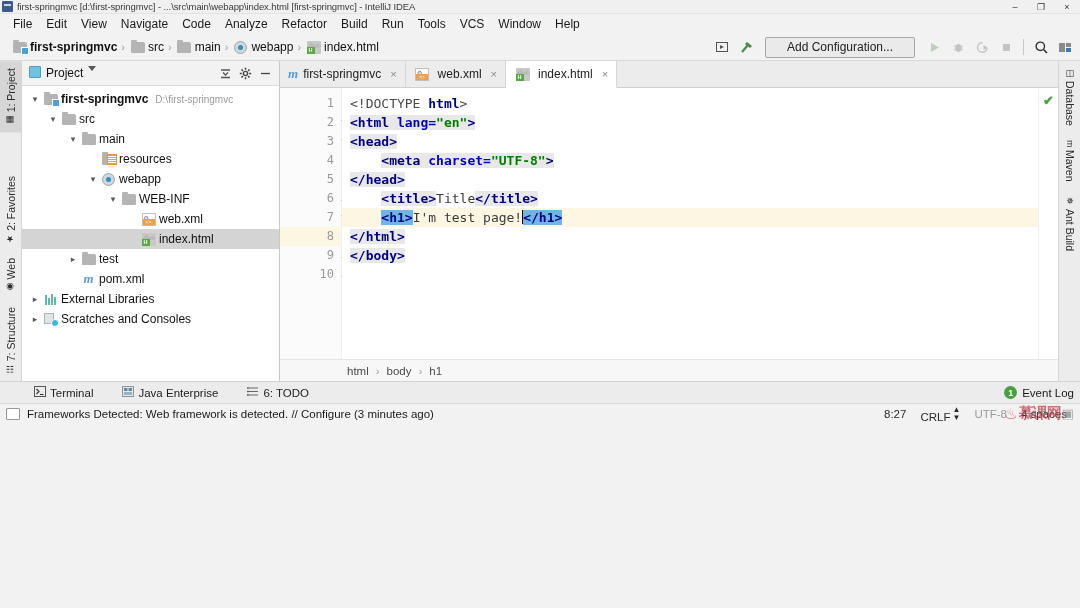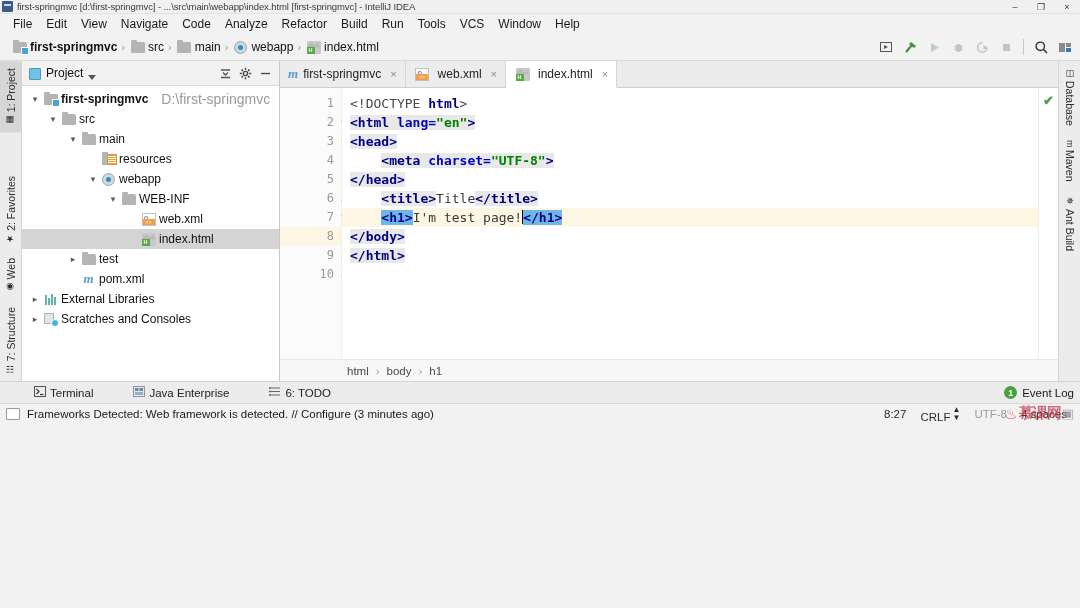--- a/index.html
+++ b/index.html
@@ -71,34 +71,34 @@
   .vtab.active { background: #d6d6d6; }
   .vtab .glyph { font-size: 9px; line-height: 1; }
   .vstrip .pad { flex: 1; }
 
   
   .project-panel { width: 258px; flex: 0 0 258px; display: flex; flex-direction: column; background: #fff; border-right: 1px solid #c8c8c8; }
   .pp-header {
     height: 25px; background: #f2f2f2; display: flex; align-items: center;
     padding: 0 4px; flex: 0 0 25px; border-bottom: 1px solid #dcdcdc;
   }
-  .pp-title { display: flex; align-items: flex-end; gap: 5px; font-size: 12px; color: #111; padding: 1px 3px; }
+  .pp-title { display: flex; align-items: flex-start; gap: 5px; font-size: 12px; color: #111; padding: 1px 3px; }
   .pp-sq { width: 12px; height: 12px; background: #6fc2e0; border: 1px solid #4c9cb8; border-radius: 1px; }
   .caret-dn { width: 0; height: 0; border-left: 4px solid transparent; border-right: 4px solid transparent; border-top: 5px solid #555; }
   .pp-hspacer { flex: 1; }
   .pp-btn { width: 20px; height: 20px; display: flex; align-items: center; justify-content: center; color: #444; }
   .pp-tree { flex: 1; overflow: hidden; padding-top: 3px; background: #fff; }
 
   .trow { display: flex; align-items: center; height: 20px; font-size: 12px; color: #111; white-space: nowrap; padding-right: 6px; }
   .trow.selected { background: #d4d4d4; }
   .tarrow { width: 14px; flex: 0 0 14px; display: flex; align-items: center; justify-content: center; color: #5a5a5a; font-size: 9px; }
   .ticon { width: 17px; flex: 0 0 17px; display: flex; align-items: center; justify-content: center; margin-right: 2px; }
   .tlabel { }
   .tlabel.bold { font-weight: bold; }
-  .tsub { color: #9a9a9a; margin-left: 13px; font-size: 14px; }
+  .tsub { color: #9a9a9a; margin-left: 7px; font-size: 10px; }
 
   
   .ico-folder { width: 14px; height: 11px; background: #b4b4b4; border-radius: 1px 2px 1px 1px; position: relative; }
   .ico-folder:before { content:""; position:absolute; left:0; top:-2px; width:6px; height:2px; background:#b4b4b4; border-radius:1px 1px 0 0; }
   .ico-folder.blue { background: #5fb8dc; }
   .ico-folder.blue:before { background: #5fb8dc; }
   .ico-folder.proj { background: #b4b4b4; }
   .ico-folder.proj:after { content:""; position:absolute; right:-2px; bottom:-2px; width:6px; height:6px; background:#4aa3d8; border:1px solid #fff; }
   .ico-res { width: 14px; height: 11px; background: #b4b4b4; position: relative; border-radius:1px; }
   .ico-res:before { content:""; position:absolute; left:0; top:-2px; width:6px; height:2px; background:#b4b4b4; }
@@ -168,21 +168,21 @@
   }
   .check { color: #4aa04a; font-size: 13px; font-weight: bold; }
 
   .ed-crumbs { height: 22px; flex: 0 0 22px; display: flex; align-items: center; gap: 2px;
     padding-left: 62px; background: #f7f7f7; border-top: 1px solid #e6e6e6; font-size: 11.5px; color: #4a4a4a; }
   .ed-crumb { padding: 1px 5px; }
   .ed-sep { color: #a5a5a5; }
 
   
   .bottom-strip {
-    height: 22px; flex: 0 0 22px; display: flex; align-items: center; gap: 16px;
+    height: 22px; flex: 0 0 22px; display: flex; align-items: center; gap: 5px;
     background: #ececec; border-top: 1px solid #d3d3d3; padding-left: 22px;
   }
   .btab { display: flex; align-items: center; gap: 4px; padding: 2px 12px; font-size: 11.5px; color: #222; white-space: nowrap; }
 
   
   .statusbar {
     height: 21px; flex: 0 0 21px; display: flex; align-items: center;
     background: #f2f2f2; border-top: 1px solid #d9d9d9; font-size: 11.5px; color: #2b2b2b;
     padding: 0 6px;
   }
@@ -295,20 +295,21 @@
             <rect x="1.5" y="2.5" width="11" height="9" fill="none" stroke="#555" stroke-width="1"></rect>
             <polygon points="5,5 9,7 5,9" fill="#555"></polygon>
           </svg>
       </div>
       <div class="tbtn">
         <svg width="15" height="15" viewBox="0 0 15 15">
             <path d="M3 12 L9 5" stroke="#4a8a4a" stroke-width="2.2" fill="none"></path>
             <path d="M8 2 L13 6 L11 8 L6 4 Z" fill="#4a8a4a"></path>
           </svg>
       </div>
+      <div class="addcfg">Add Configuration...</div>
       <div class="tbtn run-dim">
         <svg width="13" height="13" viewBox="0 0 13 13">
             <polygon points="3,2 11,6.5 3,11" fill="#4a8a4a"></polygon>
           </svg>
       </div>
       <div class="tbtn run-dim">
         <svg width="13" height="13" viewBox="0 0 13 13">
             <ellipse cx="6.5" cy="7" rx="3.2" ry="4" fill="#666"></ellipse>
             <path d="M2 5 L4 6 M11 5 L9 6 M2 9 L4 8 M11 9 L9 8" stroke="#666" stroke-width="1"></path>
           </svg>
@@ -554,23 +555,23 @@
 
           <div class="cline"><span>    </span><span class="tag tagbg">&lt;meta </span><span class="attr tagbg">charset=</span><span class="val tagbg">"UTF-8"</span><span class="tag tagbg">&gt;</span></div>
 
           <div class="cline"><span class="tag tagbg">&lt;/head&gt;</span></div>
 
           <div class="cline"><span>    </span><span class="tag tagbg">&lt;title&gt;</span><span class="txt">Title</span><span class="tag tagbg">&lt;/title&gt;</span></div>
 
 
           <div class="cline hl"><span>    </span><span class="tag sel">&lt;h1&gt;</span><span class="txt">I'm test page!</span><span class="caret-line"></span><span class="tag sel">&lt;/h1&gt;</span></div>
 
+          <div class="cline"><span class="tag tagbg">&lt;/html&gt;</span></div>
+
           <div class="cline"><span class="tag tagbg">&lt;/body&gt;</span></div>
-
-          <div class="cline"><span class="tag tagbg">&lt;/html&gt;</span></div>
         </div>
 
         <div class="inspect-strip">
           <span class="check">✔</span>
         </div>
       </div>
 
       <div class="ed-crumbs">
         <span class="ed-crumb">html</span>
         <span class="ed-sep">›</span>

